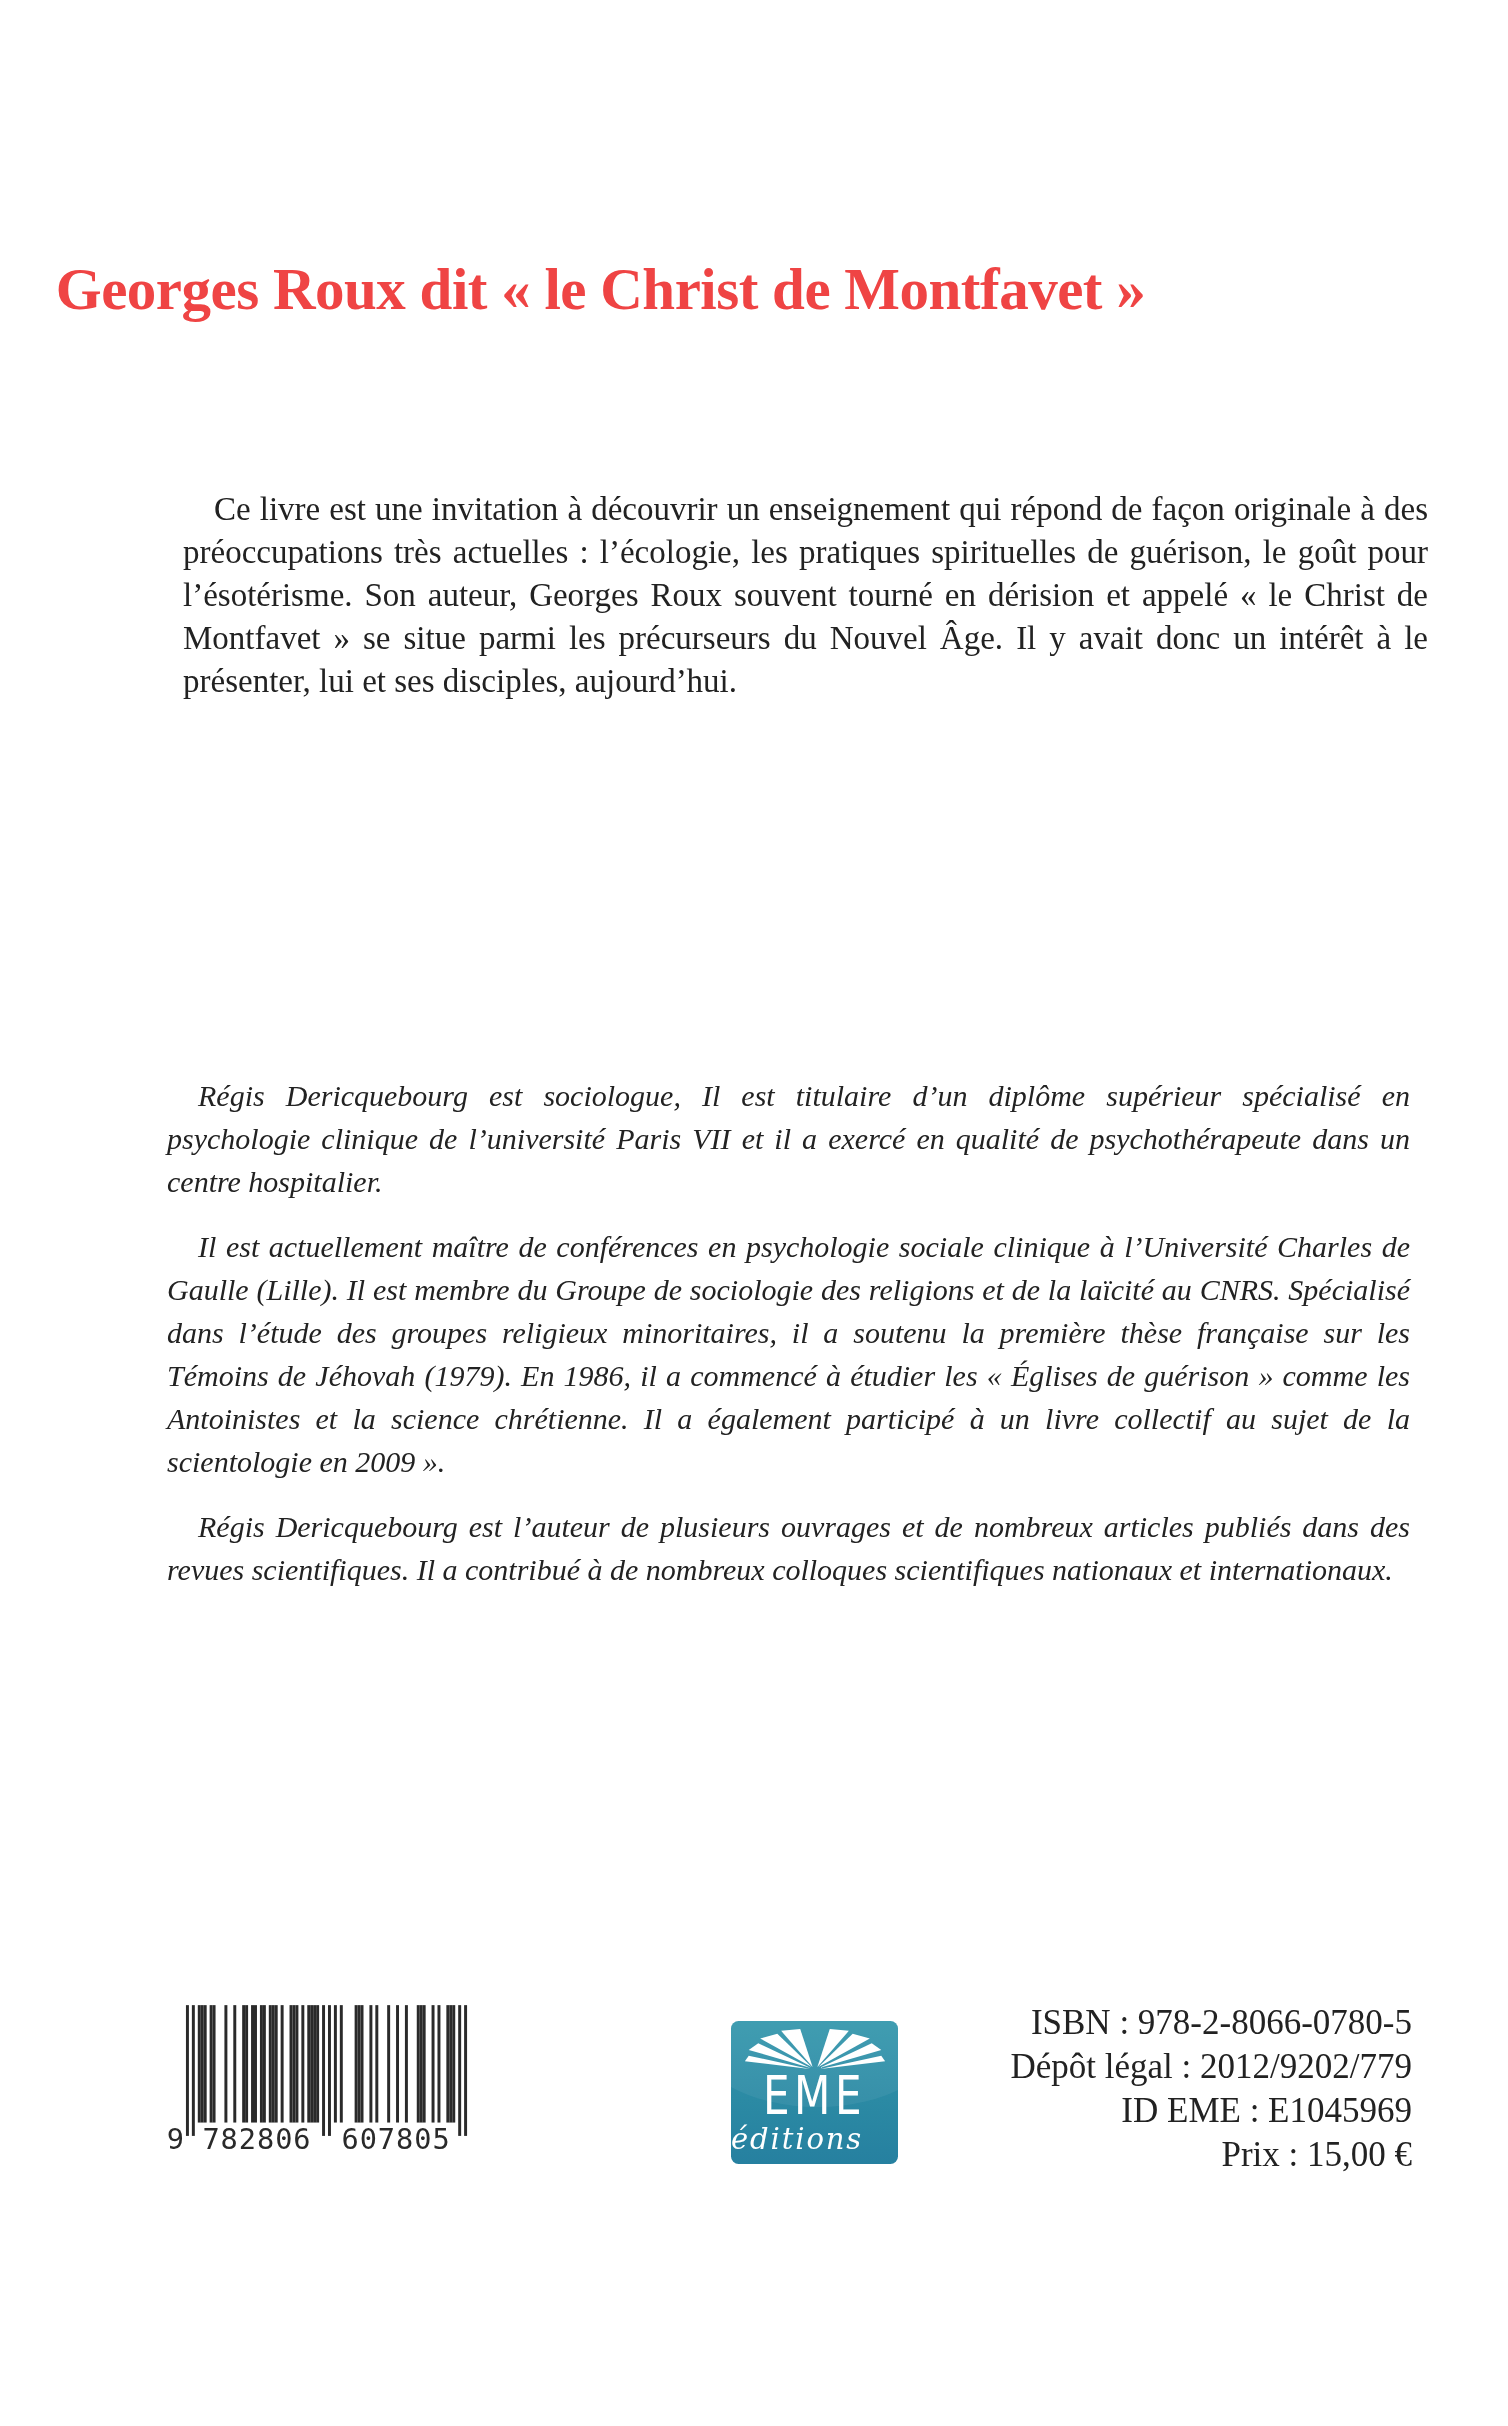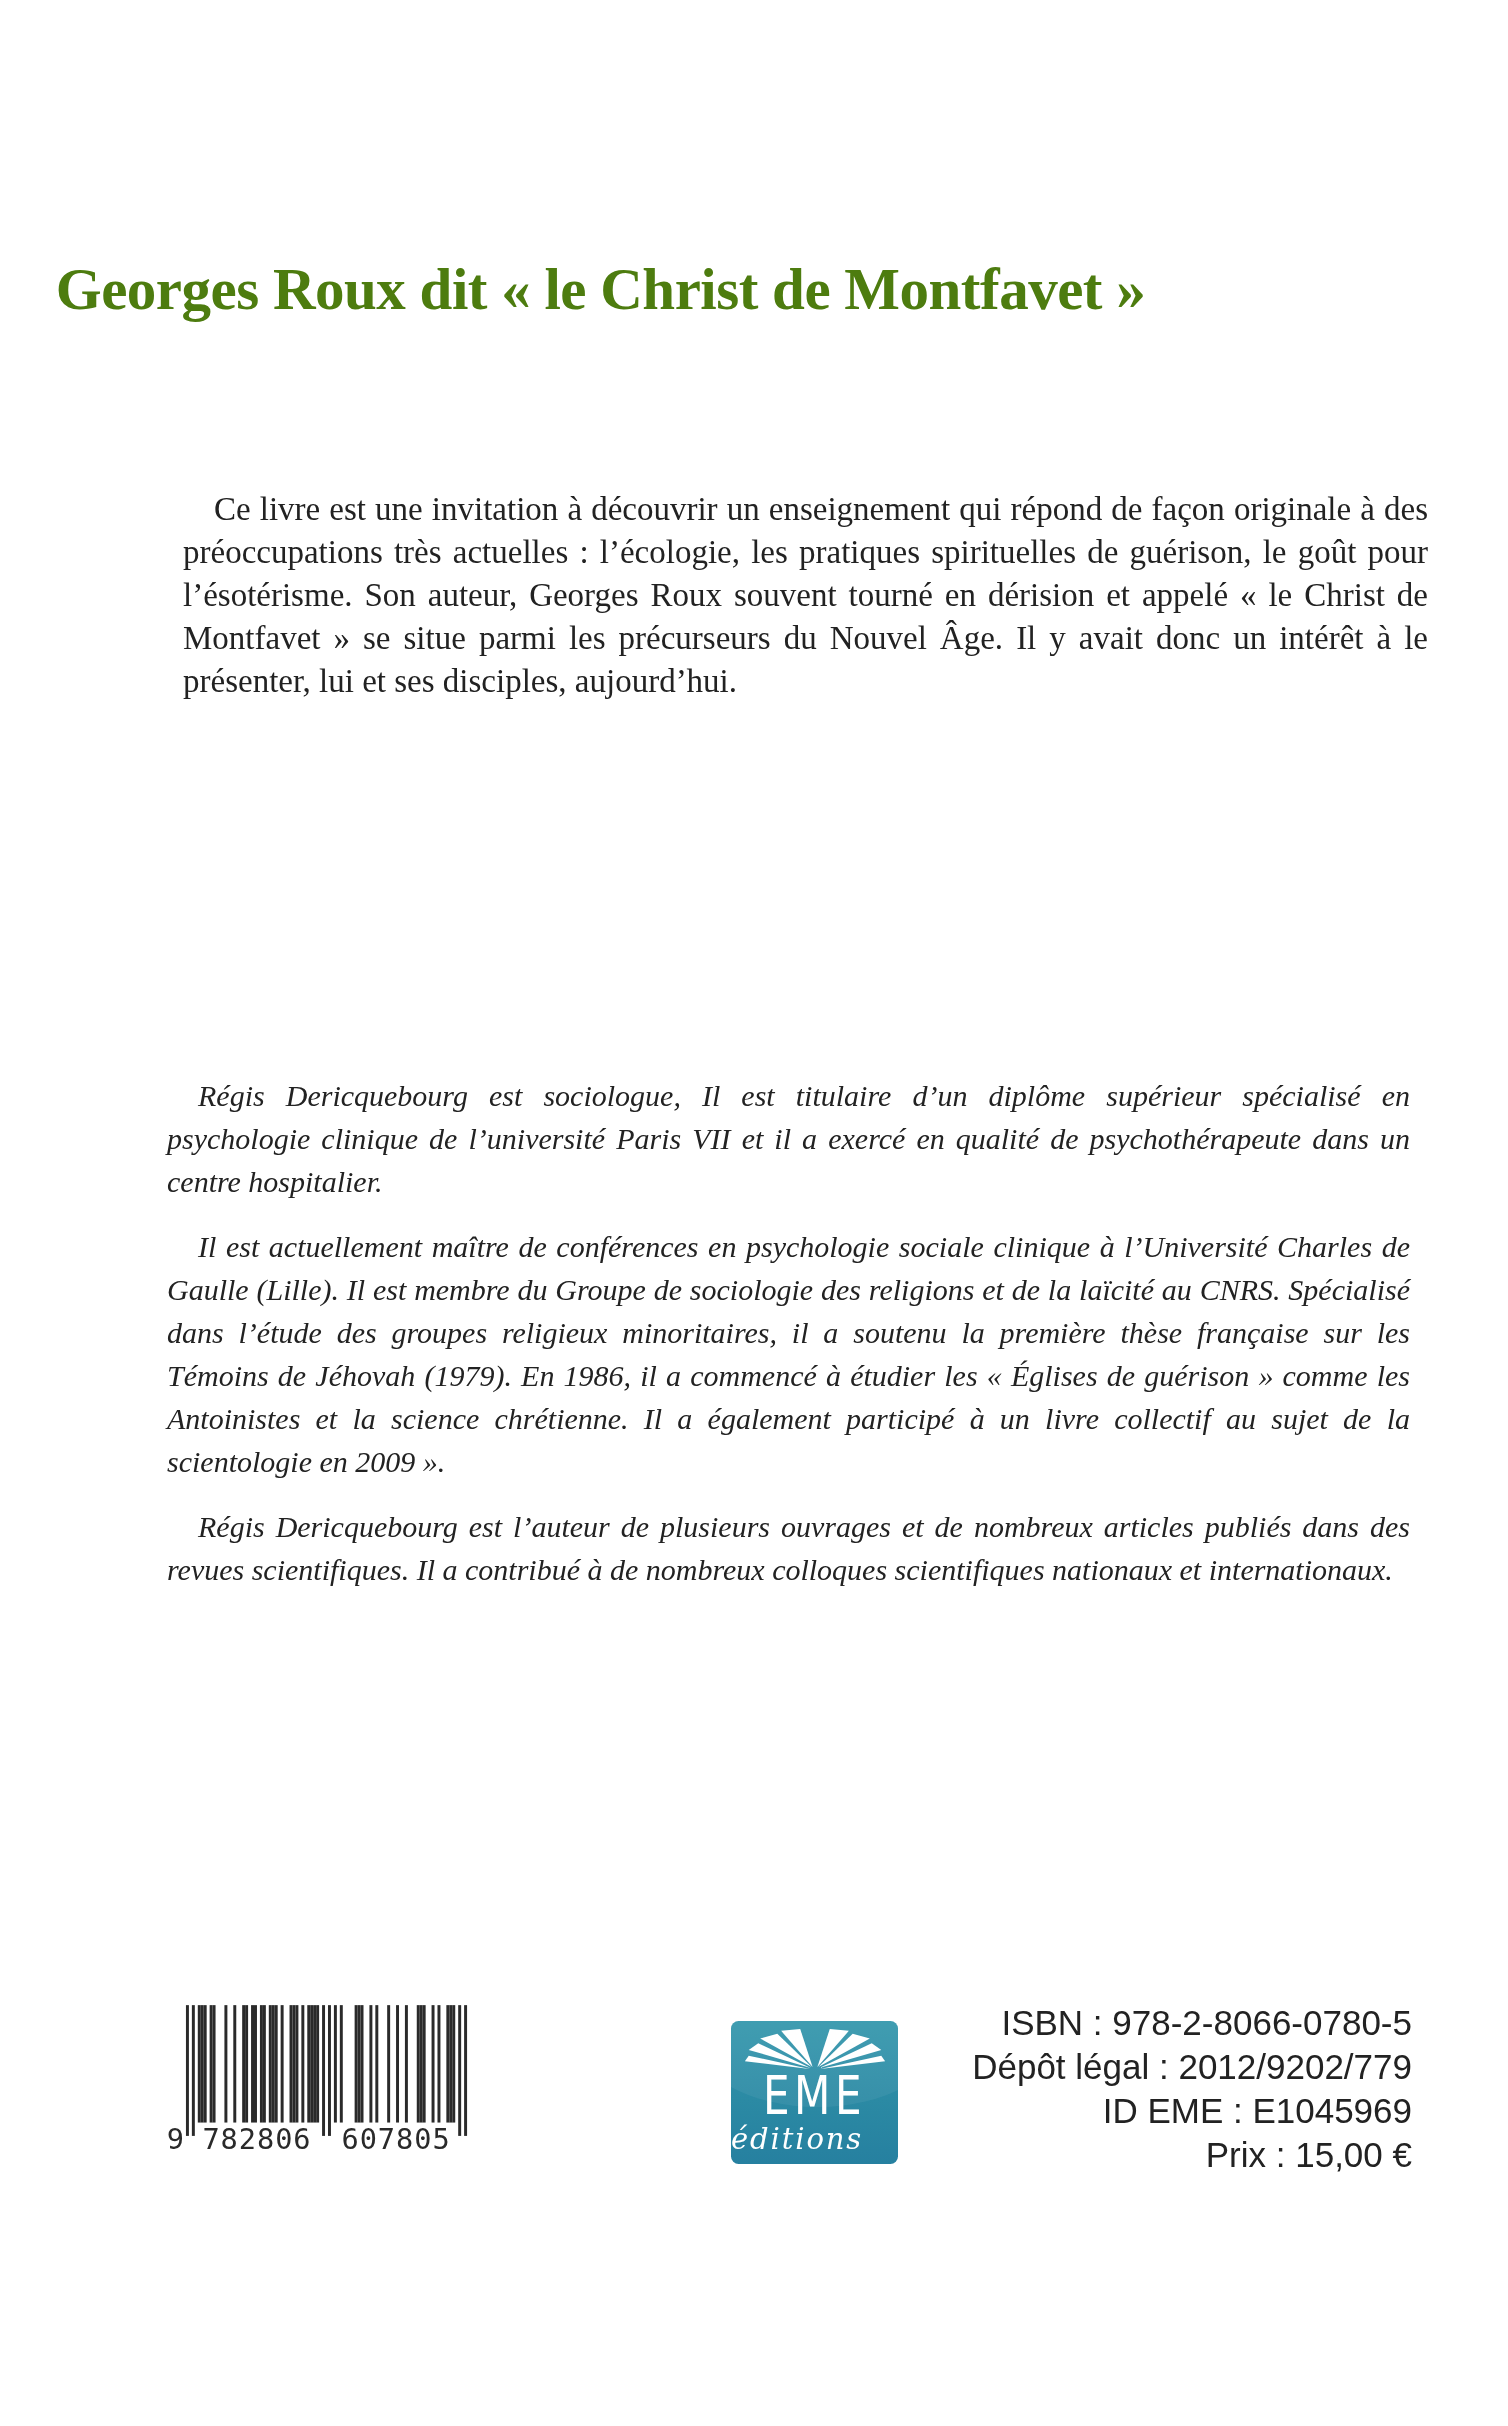--- a/index.html
+++ b/index.html
@@ -2,21 +2,21 @@
 <html><head>
 <meta charset="utf-8">
 <style>
   html, body { margin: 0; padding: 0; background: #ffffff; }
   body { width: 1508px; height: 2426px; position: relative; overflow: hidden; color: #222222; }
   .page { position: absolute; left: 0; top: 0; width: 1508px; height: 2426px; background: #ffffff; }
 
   .title {
     position: absolute; left: 0; top: 256px; width: 1201px; text-align: center;
     font-family: "Liberation Serif", "DejaVu Serif", serif;
-    font-weight: bold; font-size: 59px; letter-spacing: -0.5px; color: #4d7c0f;
+    font-weight: bold; font-size: 59px; letter-spacing: -0.5px; color: #ef4444;
     line-height: 67px; margin: 0;
   }
 
   .blurb {
     position: absolute; left: 167px; top: 472px; width: 1245px;
     font-family: "Liberation Serif", "DejaVu Serif", serif;
     font-size: 33px; line-height: 43px; text-align: justify; color: #222222;
     text-indent: 31px; margin: 16px;
   }
 
@@ -51,21 +51,21 @@
     transform: scaleX(0.78); transform-origin: center;
   }
   .logo .editions {
     position: absolute; left: 0; top: 101px; width: 167px; text-align: left;
     font-family: "DejaVu Serif", "Liberation Serif", serif; font-style: italic;
     font-size: 29px; line-height: 34px; color: #ffffff; letter-spacing: 1.9px;
   }
 
   .meta {
     position: absolute; right: 96px; top: 2001px; width: 497px; text-align: right;
-    font-family: Liberation Sans, sans-serif;
+    font-family: Liberation Serif, serif;
     font-size: 35px; line-height: 44px; color: #222222;
   }
   .meta div { white-space: nowrap; }
 </style>
 </head>
 <body>
 
 <div class="page">
 
   <h1 class="title">Georges Roux dit « le Christ de Montfavet »</h1>

